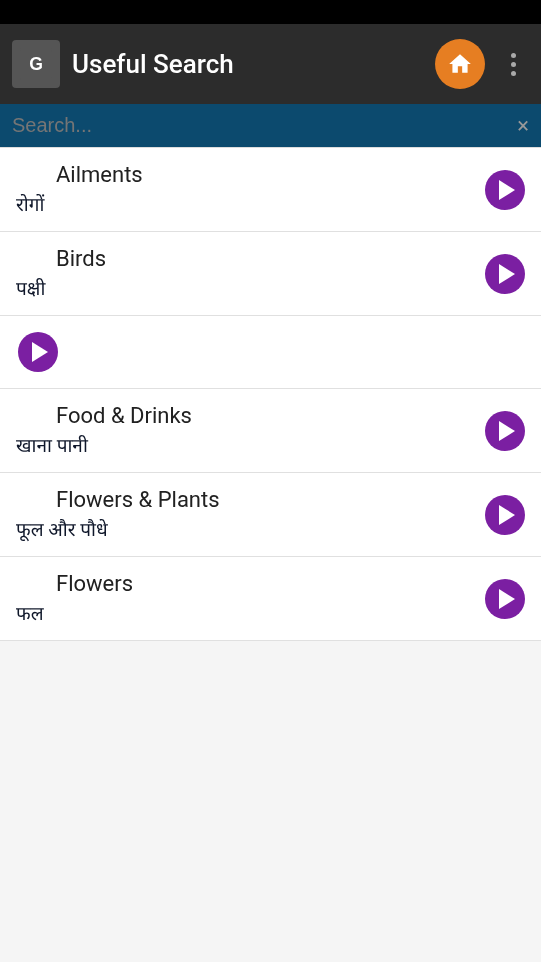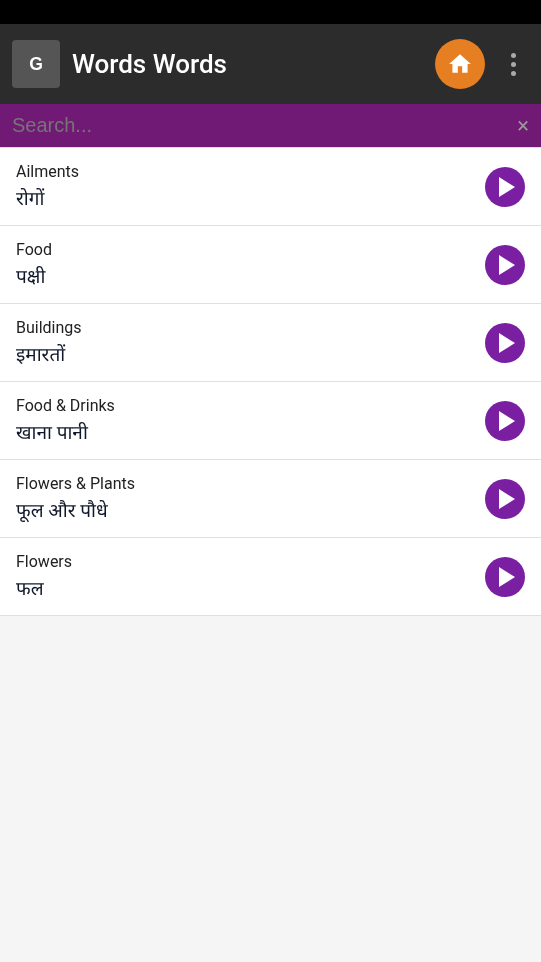--- a/index.html
+++ b/index.html
@@ -90,21 +90,21 @@
       width: 5px;
       height: 5px;
       background: #aaa;
       border-radius: 50%;
       display: block;
     }
 
     
     .search-container {
       width: 100%;
-      background: #701a75;
+      background: #0c4a6e;
       padding: 10px 12px;
       border-bottom: 1px solid #ddd;
       display: flex;
       align-items: flex-end;
     }
 
     .search-input {
       flex: 1;
       border: none;
       outline: none;
@@ -137,23 +137,24 @@
       background: #fff;
     }
 
     .list-item-text {
       display: flex;
       flex-direction: column;
       gap: 4px;
     }
 
     .list-item-title {
-      font-size: 16px;
+      font-size: 22px;
       color: #212121;
       font-weight: 400;
+      margin-left: 40px;
     }
 
     .list-item-subtitle {
       font-size: 19px;
       color: #0f172a;
     }
 
     .play-button {
       width: 44px;
       height: 44px;
@@ -188,21 +189,21 @@
 
 <div class="status-bar"></div>
 
 <div class="app-bar">
   <div class="app-bar-logo">
     <svg viewBox="0 0 40 40" fill="none" xmlns="http://www.w3.org/2000/svg">
       <rect width="40" height="40" rx="4" fill="#555"></rect>
       <text x="20" y="28" text-anchor="middle" font-size="22" font-weight="bold" fill="white" font-family="Arial">G</text>
     </svg>
   </div>
-  <span class="app-bar-title">Words Words</span>
+  <span class="app-bar-title">Useful Search</span>
   <div class="app-bar-home">
     <svg width="26" height="26" viewBox="0 0 24 24" fill="white" xmlns="http://www.w3.org/2000/svg">
       <path d="M10 20v-6h4v6h5v-8h3L12 3 2 12h3v8z"></path>
     </svg>
   </div>
   <div class="app-bar-more">
     <div class="dots-icon">
       <span></span>
       <span></span>
       <span></span>
@@ -220,32 +221,28 @@
       <div class="list-item-text">
         <span class="list-item-title">Ailments</span>
         <span class="list-item-subtitle">रोगों</span>
       </div>
       <div class="play-button">
         <div class="play-icon"></div>
       </div>
     </div>
     <div class="list-item">
       <div class="list-item-text">
-        <span class="list-item-title">Food</span>
+        <span class="list-item-title">Birds</span>
         <span class="list-item-subtitle">पक्षी</span>
       </div>
       <div class="play-button">
         <div class="play-icon"></div>
       </div>
     </div>
     <div class="list-item">
-      <div class="list-item-text">
-        <span class="list-item-title">Buildings</span>
-        <span class="list-item-subtitle">इमारतों</span>
-      </div>
       <div class="play-button">
         <div class="play-icon"></div>
       </div>
     </div>
     <div class="list-item">
       <div class="list-item-text">
         <span class="list-item-title">Food &amp; Drinks</span>
         <span class="list-item-subtitle">खाना पानी</span>
       </div>
       <div class="play-button">

